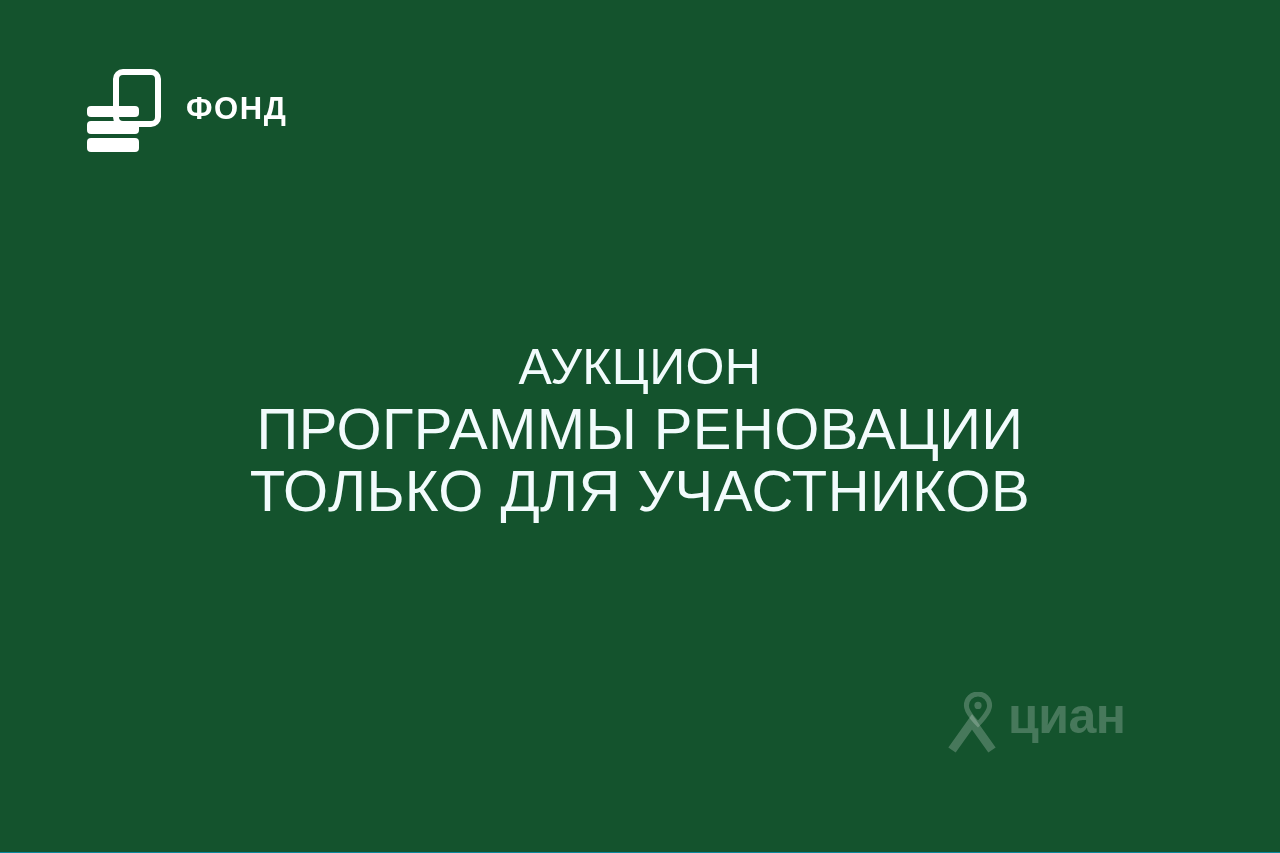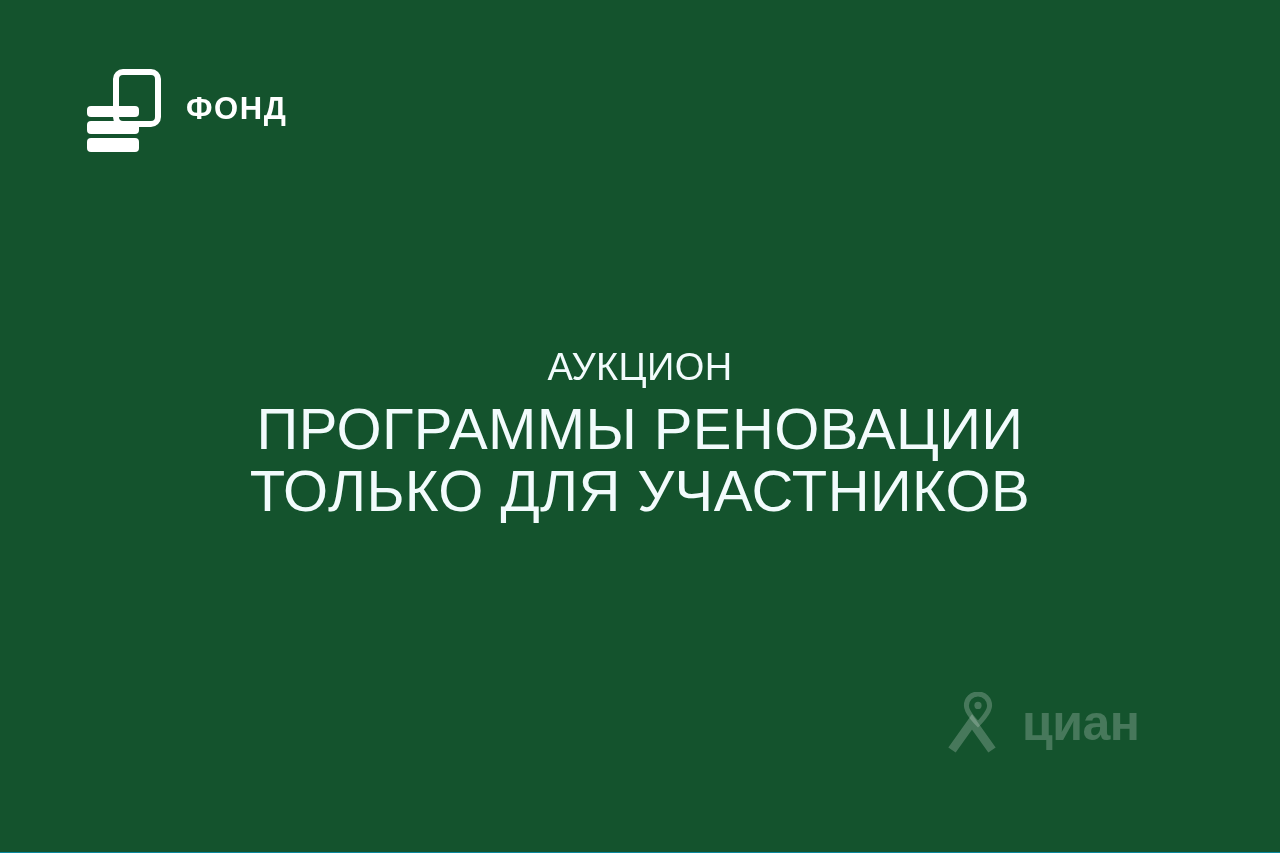--- a/index.html
+++ b/index.html
@@ -73,40 +73,40 @@
     display: block;
     color: #f2fbfc;
     font-weight: normal;
     font-size: 58px;
     line-height: 62px;
     letter-spacing: 0.4px;
     white-space: nowrap;
   }
 
   .headline-line-1 {
-    font-size: 38px;
+    font-size: 50px;
     line-height: 62px;
   }
 
   
   .watermark {
     position: absolute;
     left: 948px;
     top: 692px;
     width: 240px;
     height: 100px;
   }
 
   .watermark-logo {
     position: absolute;
     left: 0;
     top: 0;
     display: flex;
-    align-items: center;
-    gap: 16px;
+    align-items: flex-start;
+    gap: 2px;
   }
 
   .watermark-mark {
     width: 58px;
     height: 62px;
     display: block;
     flex: none;
   }
 
   .watermark-name {

